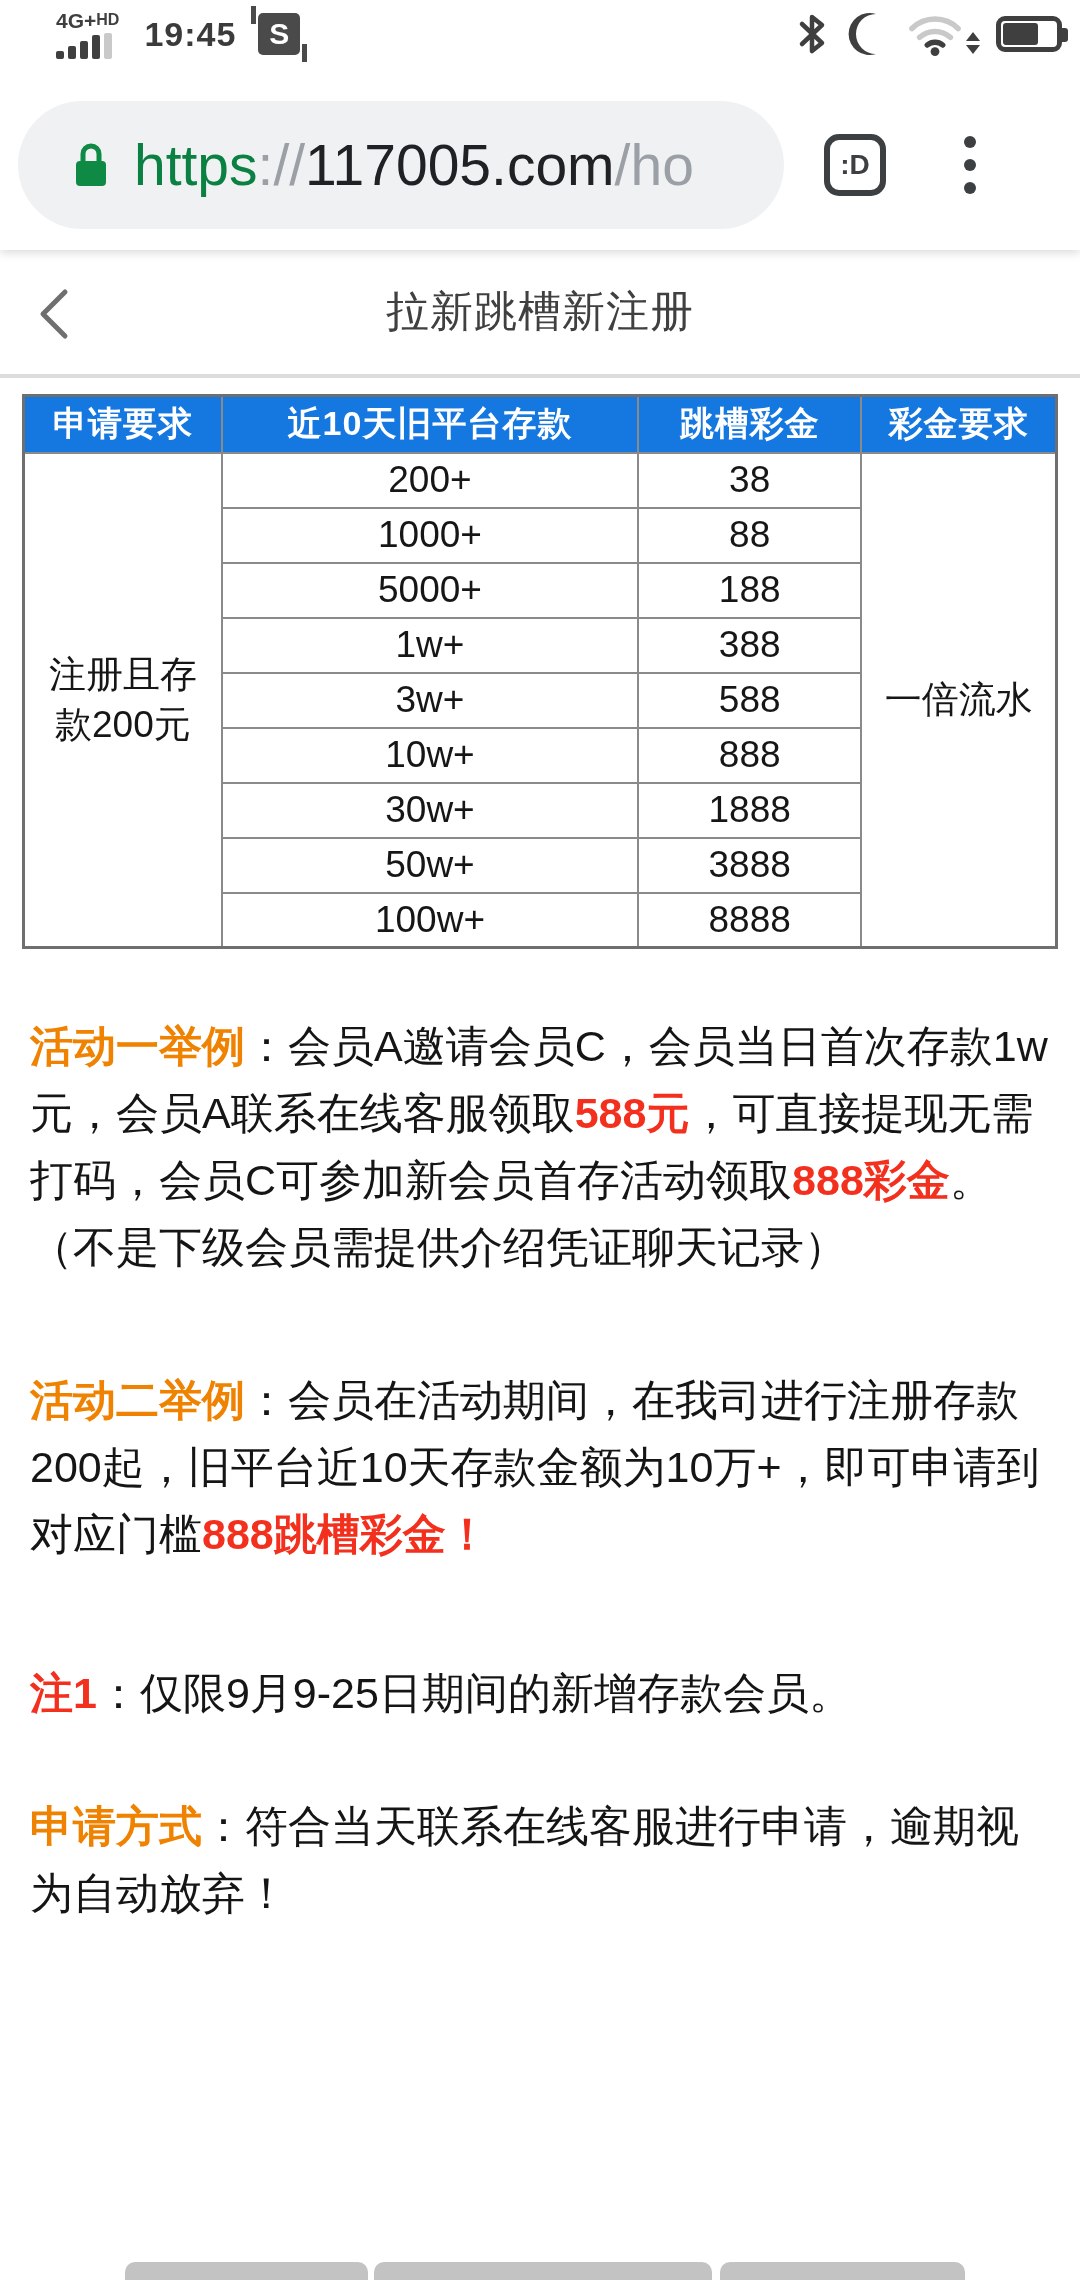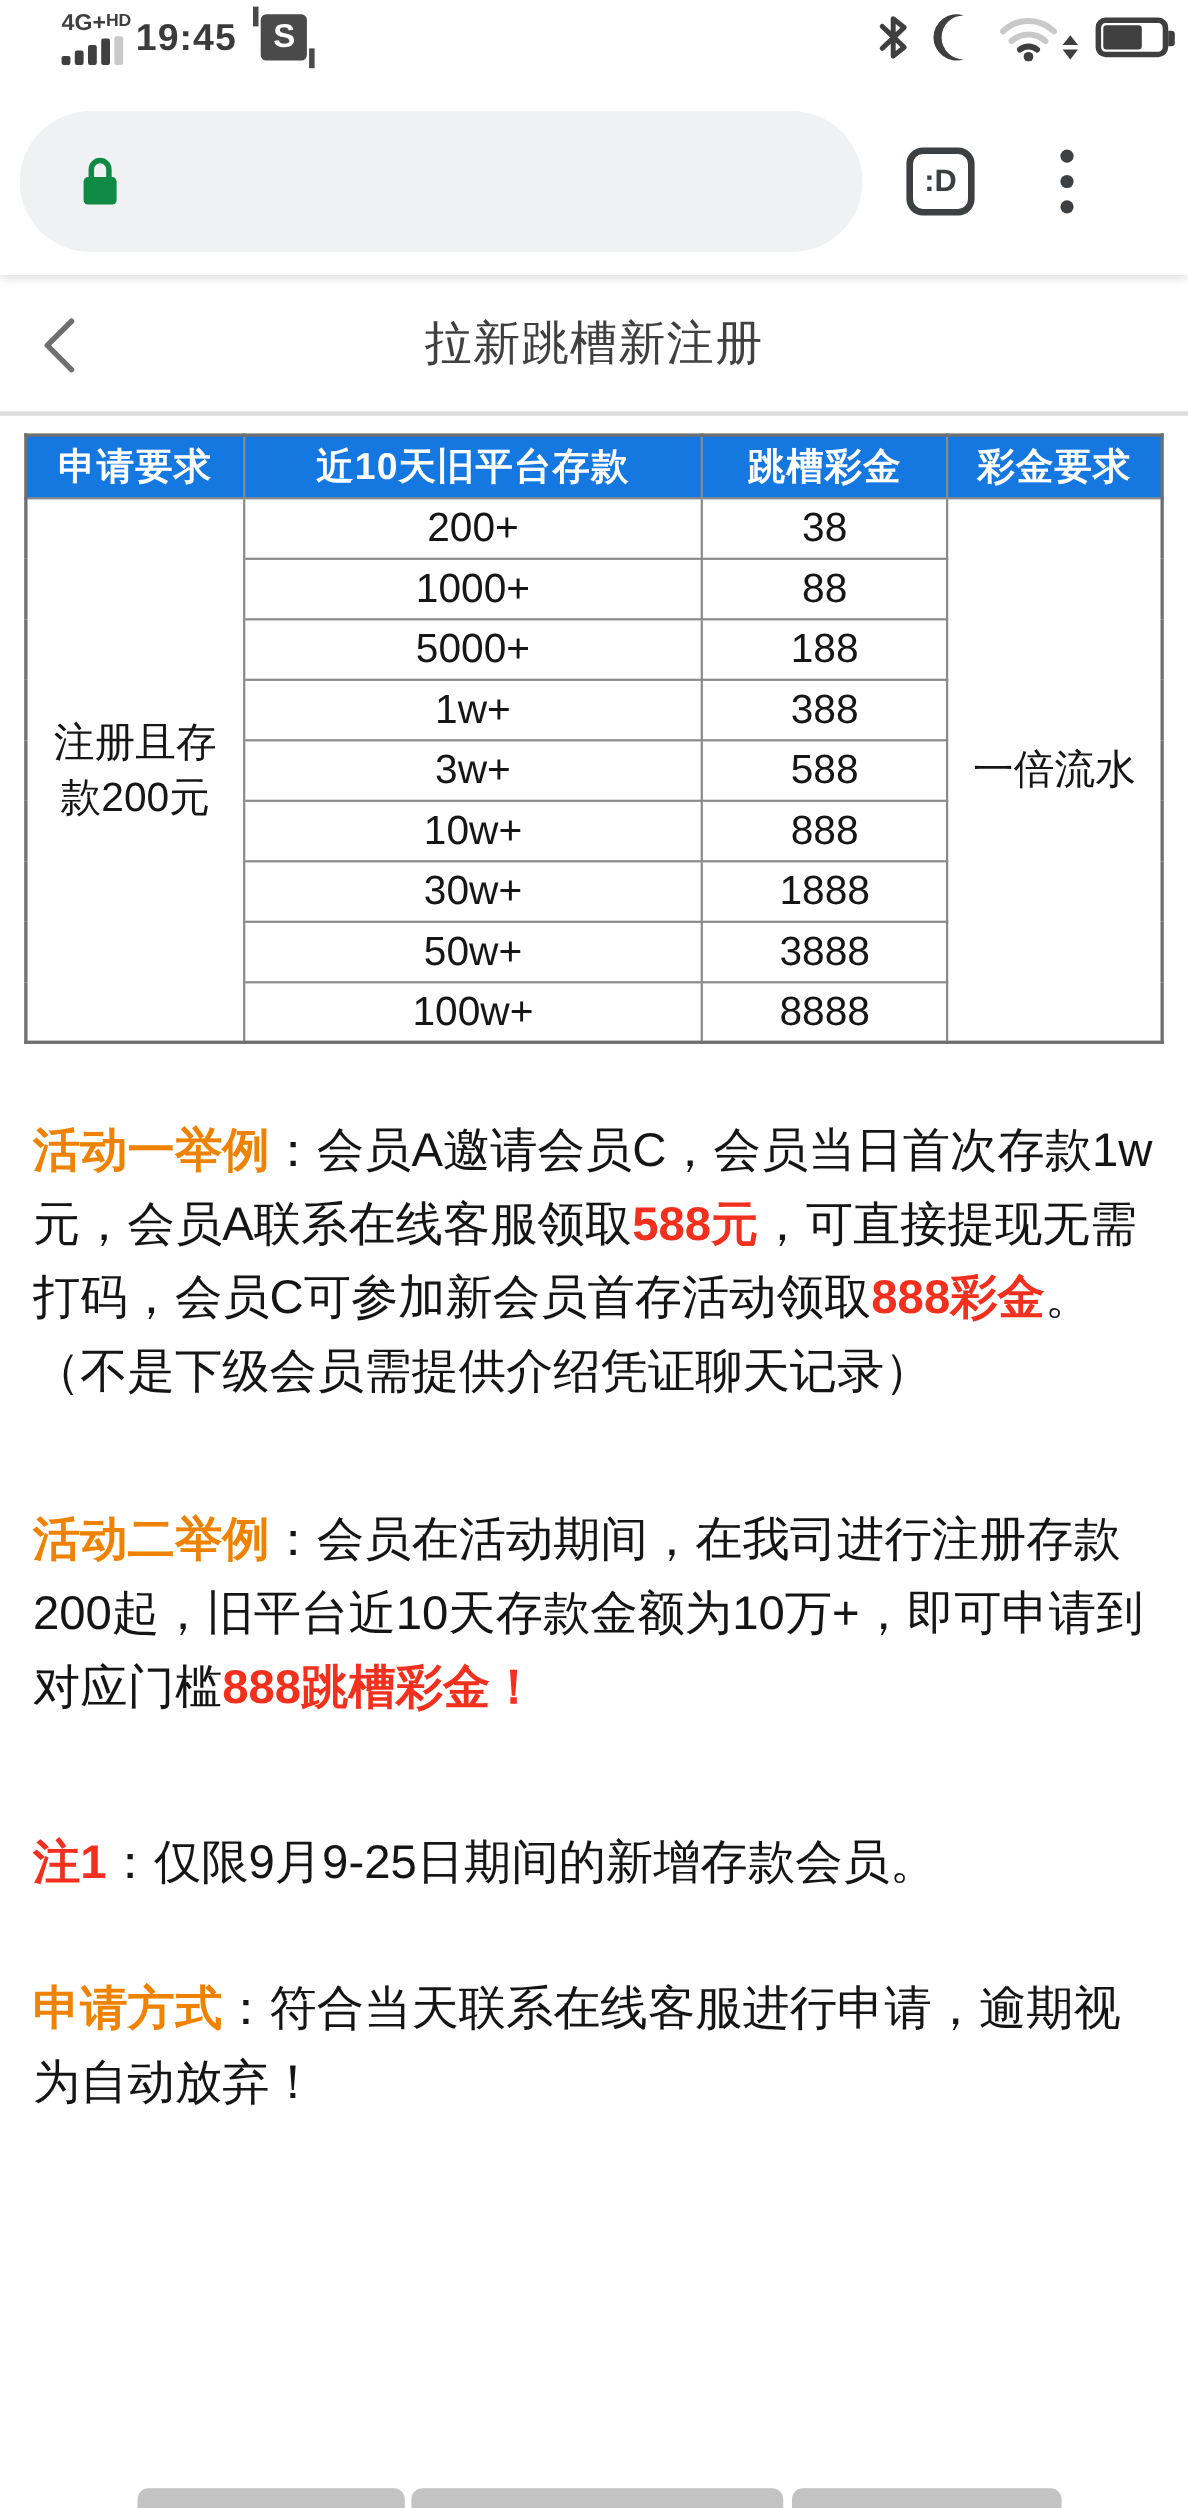--- a/index.html
+++ b/index.html
@@ -7,21 +7,21 @@
   .screen {
     position:relative; width:1080px; height:2280px; overflow:hidden;
     background:#ffffff; font-family:"Liberation Sans", sans-serif;
   }
 
   
   .status-bar {
     height:62px; display:flex; align-items:center;
     padding:6px 18px 0 56px; color:#3f3f3f;
   }
-  .signal-block { display:flex; flex-direction:column; align-items:flex-start; margin-right:4px; }
+  .signal-block { display:flex; flex-direction:column; align-items:flex-start; margin-right:25px; }
   .signal-label { font-size:21px; font-weight:bold; color:#3f3f3f; line-height:20px; letter-spacing:0; }
   .signal-label .hd { font-size:16px; vertical-align:3px; }
   .signal-bars { display:flex; align-items:flex-end; gap:4px; margin-top:2px; }
   .signal-bars i { display:block; width:8px; background:#3f3f3f; border-radius:2px; }
   .signal-bars i.b1{height:8px} .signal-bars i.b2{height:13px}
   .signal-bars i.b3{height:18px} .signal-bars i.b4{height:24px}
   .signal-bars i.b5{height:26px; background:#c9c9c9;}
   .status-time { font-size:34px; font-weight:bold; color:#3b3b3b; margin-right:22px; letter-spacing:1px; }
   .s-icon {
     position:relative; width:42px; height:42px; background:#4a4a4a; border-radius:5px;
@@ -143,20 +143,21 @@
           </div>
       </div>
     </div>
 
     <div class="url-row">
       <div class="url-pill">
         <svg class="lock-icon" width="34" height="46" viewBox="0 0 34 46">
           <rect x="2" y="19" width="30" height="25" rx="4" fill="#0e8a45"></rect>
           <path d="M9 19 V12 a8 8 0 0 1 16 0 V19" fill="none" stroke="#0e8a45" stroke-width="5"></path>
         </svg>
+        <span class="url-text"><span class="url-scheme">https</span><span class="url-sep">://</span><span class="url-host">117005.com</span><span class="url-path">/ho</span></span>
       </div>
       <div class="tab-btn">:D</div>
       <div class="menu-dots">
           <i></i>
           <i></i>
           <i></i>
         </div>
     </div>
   </div>
 

